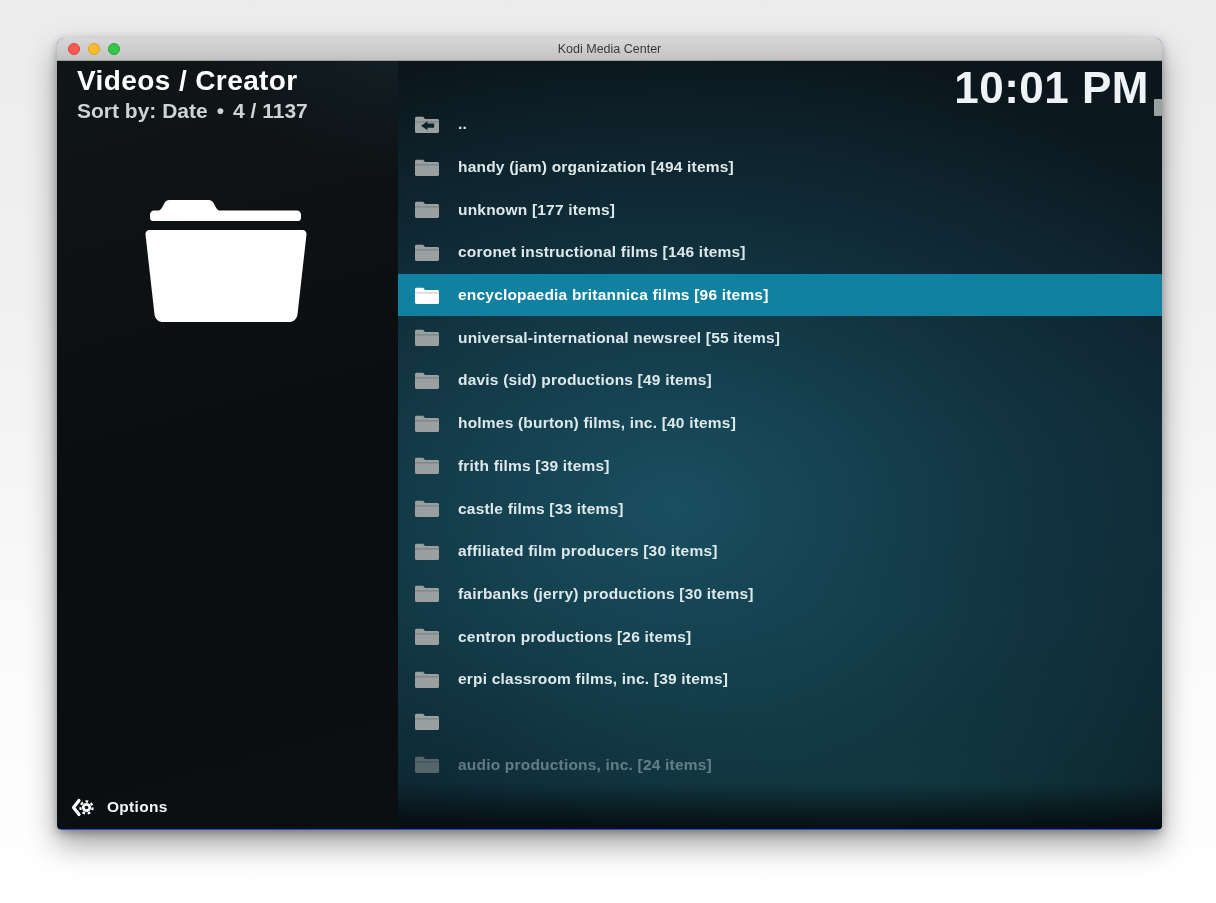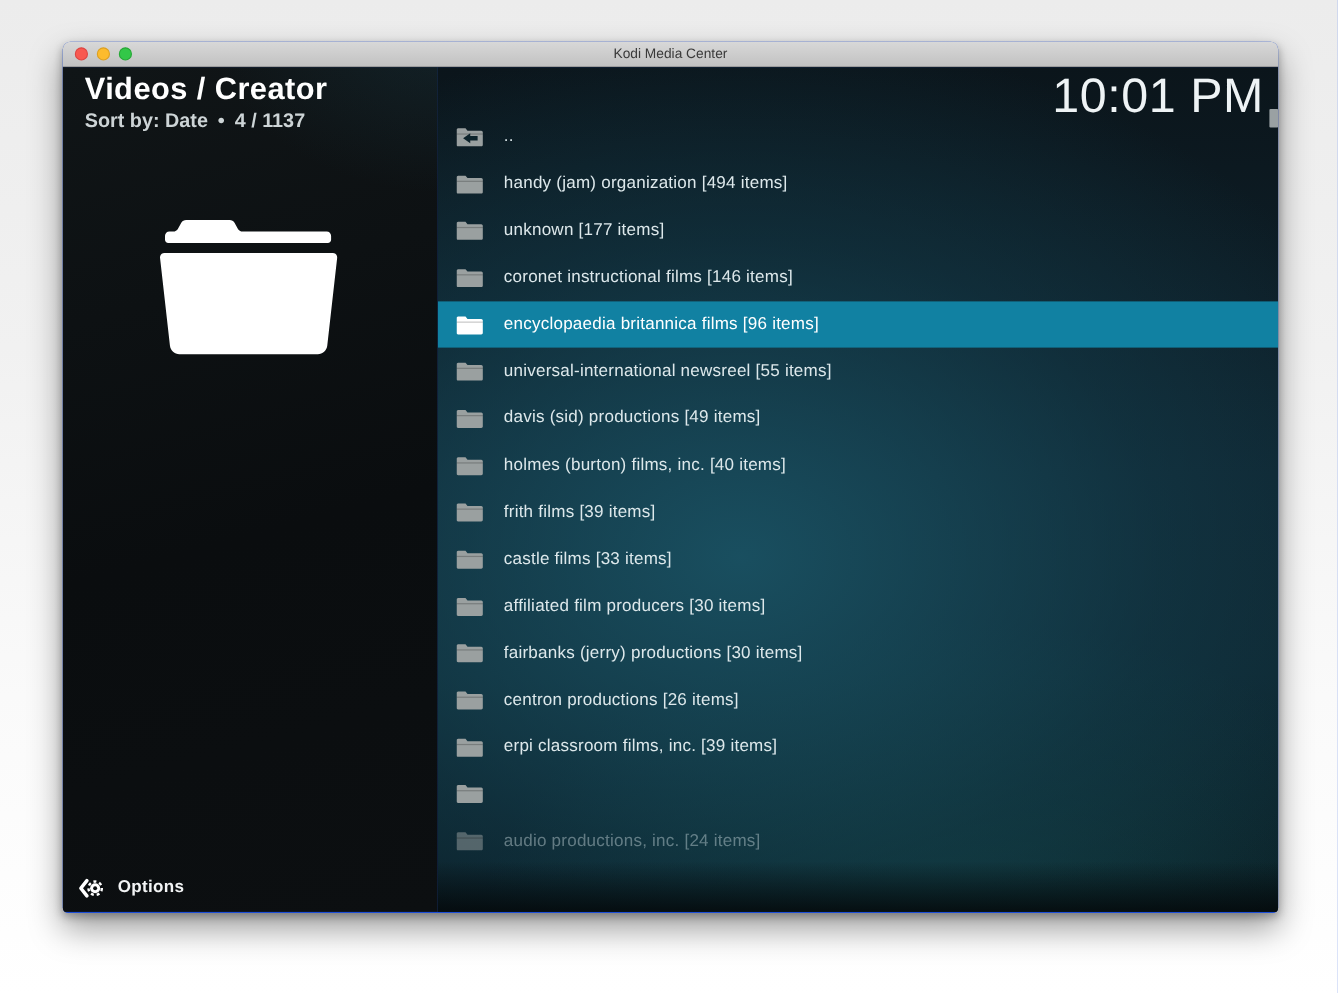--- a/index.html
+++ b/index.html
@@ -32,35 +32,36 @@
   
   .left-panel {
     width:341px; flex:none; position:relative;
     background:
       radial-gradient(ellipse 320px 220px at 105% -5%, rgba(28,70,86,0.30), rgba(0,0,0,0) 70%),
       linear-gradient(165deg,#101517 0%, #0a0d0f 55%, #0c0f11 100%);
     font-weight: bold;
   }
   .panel-header { padding:5px 0 0 20px; }
   .panel-title { font-size:28px; color:#ffffff; letter-spacing:0.4px; line-height:1.1; }
-  .panel-sub { margin-top:2px; font-size:18px; color:#cdd4d6; display:flex; gap:9px; align-items:center; }
+  .panel-sub { margin-top:2px; font-size:21px; color:#cdd4d6; display:flex; gap:9px; align-items:center; }
   .big-folder { position:absolute; left:82px; top:136px; width:174px; height:129px; }
   .options-row {
     position:absolute; left:14px; bottom:9px; height:26px;
     display:flex; align-items:center; gap:12px; padding:0 10px 0 0; cursor:default;
   }
   .options-row .label { color:#f2f4f5; font-size:15.5px; letter-spacing:0.3px; }
 
   
   .right-panel {
     flex:1; position:relative; overflow:hidden;
     background:
       radial-gradient(ellipse 850px 640px at 36% 58%, rgba(27,86,104,0.85) 0%, rgba(20,64,80,0.45) 45%, rgba(10,26,34,0) 75%),
       radial-gradient(ellipse 620px 400px at 62% 102%, rgba(23,94,88,0.40), rgba(0,0,0,0) 70%),
       linear-gradient(180deg,#0b151b 0%, #0f2530 48%, #0e2731 72%, #0a1b23 100%);
+    font-weight: bold;
   }
   .right-panel::after {
     content:''; position:absolute; left:0; right:0; bottom:0; height:46px;
     background:linear-gradient(rgba(4,9,11,0), rgba(4,9,11,0.88));
     pointer-events:none;
   }
   .clock {
     position:absolute; top:2px; right:13px; z-index:3;
     font-size:44px; color:#eef3f5; letter-spacing:0.5px;
   }

